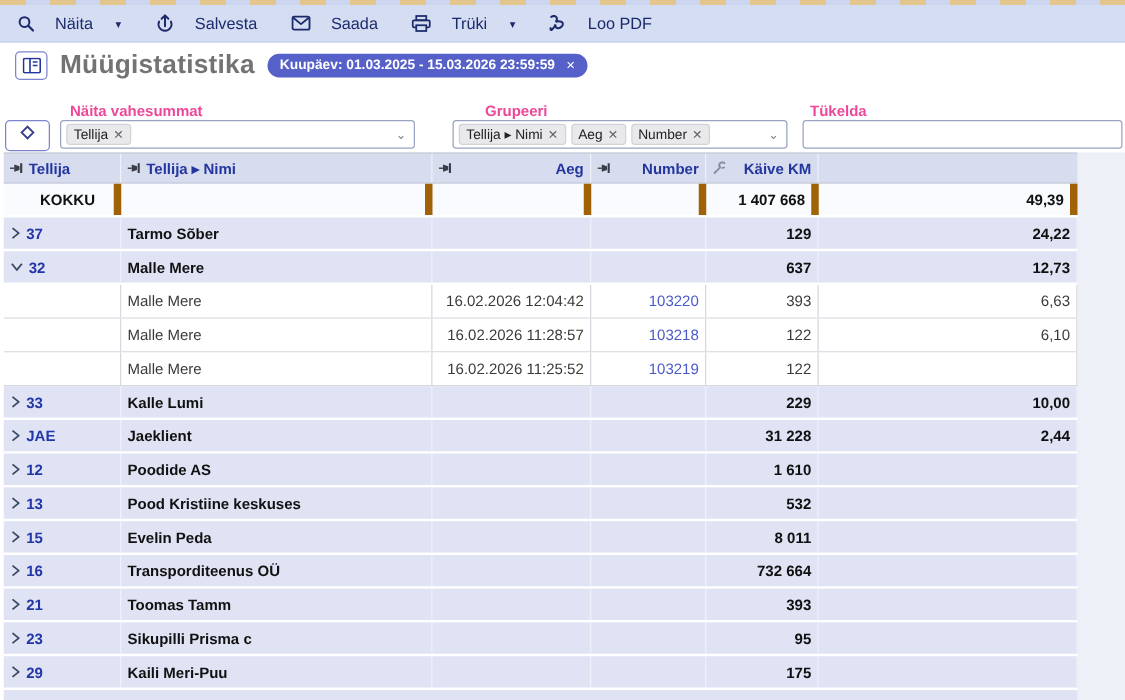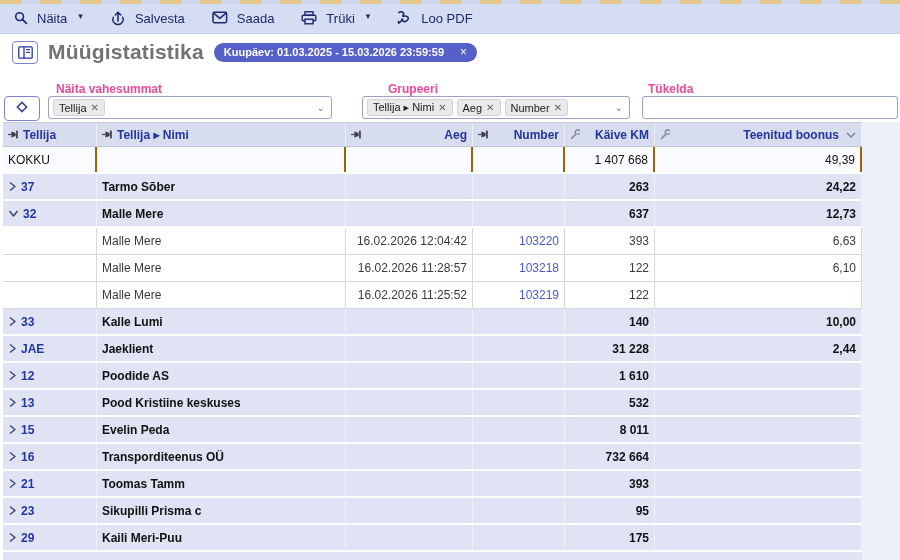--- a/index.html
+++ b/index.html
@@ -7,31 +7,31 @@
   body { font-family:"Liberation Sans", sans-serif; background:#ffffff; position:relative; }
 
   
   .top-strip { position:absolute; top:0; left:0; width:900px; height:4px;
     background:repeating-linear-gradient(90deg,#e3c68b 0 21px,#ccd6ee 21px 40px); }
 
   
   .toolbar { position:absolute; top:4px; left:0; width:900px; height:30px;
     background:#d5ddf3; border-bottom:1px solid #c6cfe9;
     display:flex; align-items:center; gap:27px; padding-left:14px; }
-  .tb-item { display:flex; gap:9px; color:#1b2a6b; font-size:13px;
+  .tb-item { display:flex; align-items:center; gap:16px; color:#1b2a6b; font-size:13px;
     cursor:pointer; white-space:nowrap; }
   .tb-item svg { display:block; }
   .tb-caret { font-size:9px; color:#1b2a6b; margin-left:2px; }
 
   
   .title-row { position:absolute; top:40px; left:12px; display:flex; align-items:center; gap:10px; }
   .report-icon { width:26px; height:23px; border:1.6px solid #7b84cc; border-radius:4px;
     display:flex; align-items:center; justify-content:center; background:#fff; }
   .page-title { font-size:21px; font-weight:bold; color:#737373; letter-spacing:0.2px; }
-  .date-badge { display:flex; align-items:center; gap:16px; background:#5560c8; color:#fff;
+  .date-badge { display:flex; align-items:center; gap:9px; background:#5560c8; color:#fff;
     border-radius:10px; height:19px; padding:0 10px; font-size:11px; font-weight:bold; }
   .badge-close { font-size:12px; font-weight:normal; cursor:pointer; }
 
   
   .filter-label { position:absolute; font-size:12px; font-weight:bold; color:#ec4899; }
   .filter-box { position:absolute; top:96px; height:23px; background:#fff;
     border:1px solid #9aa3c0; border-radius:3px; display:flex; align-items:center;
     padding:0 4px; gap:4px; }
   .filter-box .chev { margin-left:auto; color:#7a7f95; font-size:10px; padding-right:2px; }
   .chip { display:flex; align-items:center; gap:4px; background:#e9e9ec; border:1px solid #d2d2d8;
@@ -45,21 +45,21 @@
   .right-gutter { position:absolute; top:122px; left:862px; width:38px; height:438px; background:#eef0f7; }
   .grid { position:absolute; top:122px; left:3px; width:859px; }
   .trow { display:grid; grid-template-columns:94px 249px 127px 92px 90px 207px; }
   .thead { background:#d7dcef; border-top:1px solid #c9ccd8; border-bottom:1px solid #c2c6d6; height:25px; }
   .thead .cell { color:#2336a0; font-weight:bold; font-size:12px; border-right:1px solid #eef1fa;
     display:flex; align-items:center; gap:4px; padding:0 5px; cursor:pointer; }
   .cell { display:flex; align-items:center; font-size:12px; padding:0 5px; overflow:hidden;
     white-space:nowrap; }
   .al-r { justify-content:flex-end; }
   .row-total { background:#fafbfe; border-bottom:2px solid #ffffff; height:27px; }
-  .row-total .cell { font-weight:normal; color:#111; border-right:2px solid #a16207; }
+  .row-total .cell { font-weight:bold; color:#111; border-right:6px solid #a16207;margin-left:24px; }
   .row-group { background:#dfe3f4; border-bottom:2px solid #ffffff; height:27px; }
   .row-group .cell { font-weight:bold; color:#111; border-right:1px solid #eef1fa; }
   .row-detail { background:#ffffff; border-bottom:1px solid #d6d8e0; height:27px; }
   .row-detail .cell { color:#3a3a3a; border-right:1px solid #d6d8e0; }
   .code { color:#2336a8; font-weight:bold; margin-left:4px; }
   .doclink { color:#4959c8; cursor:pointer; }
   .expander { display:flex; align-items:center; cursor:pointer; }
   .sort-chev { margin-left:3px; display:flex; align-items:center; }
   .partial-row { height:8px; background:#dfe3f4; }
 </style>
@@ -220,34 +220,20 @@
       </div>
       <div class="cell al-r">
         <span style="display:flex;margin-right:auto;">
           <svg width="11" height="11" viewBox="0 0 11 11">
             <path d="M9.5 1.5 a2.4 2.4 0 0 0 -3.4 3.4 L1.6 9.4" fill="none" stroke="#8b8ba6" stroke-width="1.5" stroke-linecap="round"></path>
             <path d="M9.7 4.6 a2.4 2.4 0 0 1 -2.4 0.6" fill="none" stroke="#8b8ba6" stroke-width="1.4"></path>
           </svg>
         </span>
         <span>Käive KM</span>
       </div>
-      <div class="cell al-r">
-        <span style="display:flex;margin-right:auto;">
-          <svg width="11" height="11" viewBox="0 0 11 11">
-            <path d="M9.5 1.5 a2.4 2.4 0 0 0 -3.4 3.4 L1.6 9.4" fill="none" stroke="#8b8ba6" stroke-width="1.5" stroke-linecap="round"></path>
-            <path d="M9.7 4.6 a2.4 2.4 0 0 1 -2.4 0.6" fill="none" stroke="#8b8ba6" stroke-width="1.4"></path>
-          </svg>
-        </span>
-        <span>Teenitud boonus</span>
-        <span class="sort-chev">
-          <svg width="10" height="8" viewBox="0 0 10 8">
-            <polyline points="1,2 5,6 9,2" fill="none" stroke="#7a7f95" stroke-width="1.4" stroke-linejoin="round"></polyline>
-          </svg>
-        </span>
-      </div>
     </div>
   <div id="tbody">
       <div class="trow row-total">
         <div class="cell">
           <span class="">KOKKU</span>
         </div>
         <div class="cell"></div>
         <div class="cell al-r"></div>
         <div class="cell al-r"></div>
         <div class="cell al-r">
@@ -265,21 +251,21 @@
             </svg>
           </span>
           <span class="code">37</span>
         </div>
         <div class="cell">
           <span class="">Tarmo Sõber</span>
         </div>
         <div class="cell al-r"></div>
         <div class="cell al-r"></div>
         <div class="cell al-r">
-          <span class="">263</span>
+          <span class="">129</span>
         </div>
         <div class="cell al-r">
           <span class="">24,22</span>
         </div>
       </div>
       <div class="trow row-group">
         <div class="cell">
           <span class="expander">
             <svg width="11" height="9" viewBox="0 0 11 9">
               <polyline points="1.5,2 5.5,7 9.5,2" fill="none" stroke="#3d4a66" stroke-width="1.5" stroke-linejoin="round"></polyline>
@@ -361,21 +347,21 @@
             </svg>
           </span>
           <span class="code">33</span>
         </div>
         <div class="cell">
           <span class="">Kalle Lumi</span>
         </div>
         <div class="cell al-r"></div>
         <div class="cell al-r"></div>
         <div class="cell al-r">
-          <span class="">140</span>
+          <span class="">229</span>
         </div>
         <div class="cell al-r">
           <span class="">10,00</span>
         </div>
       </div>
       <div class="trow row-group">
         <div class="cell">
           <span class="expander">
             <svg width="9" height="11" viewBox="0 0 9 11">
               <polyline points="2,1.5 7,5.5 2,9.5" fill="none" stroke="#3d4a66" stroke-width="1.5" stroke-linejoin="round"></polyline>

